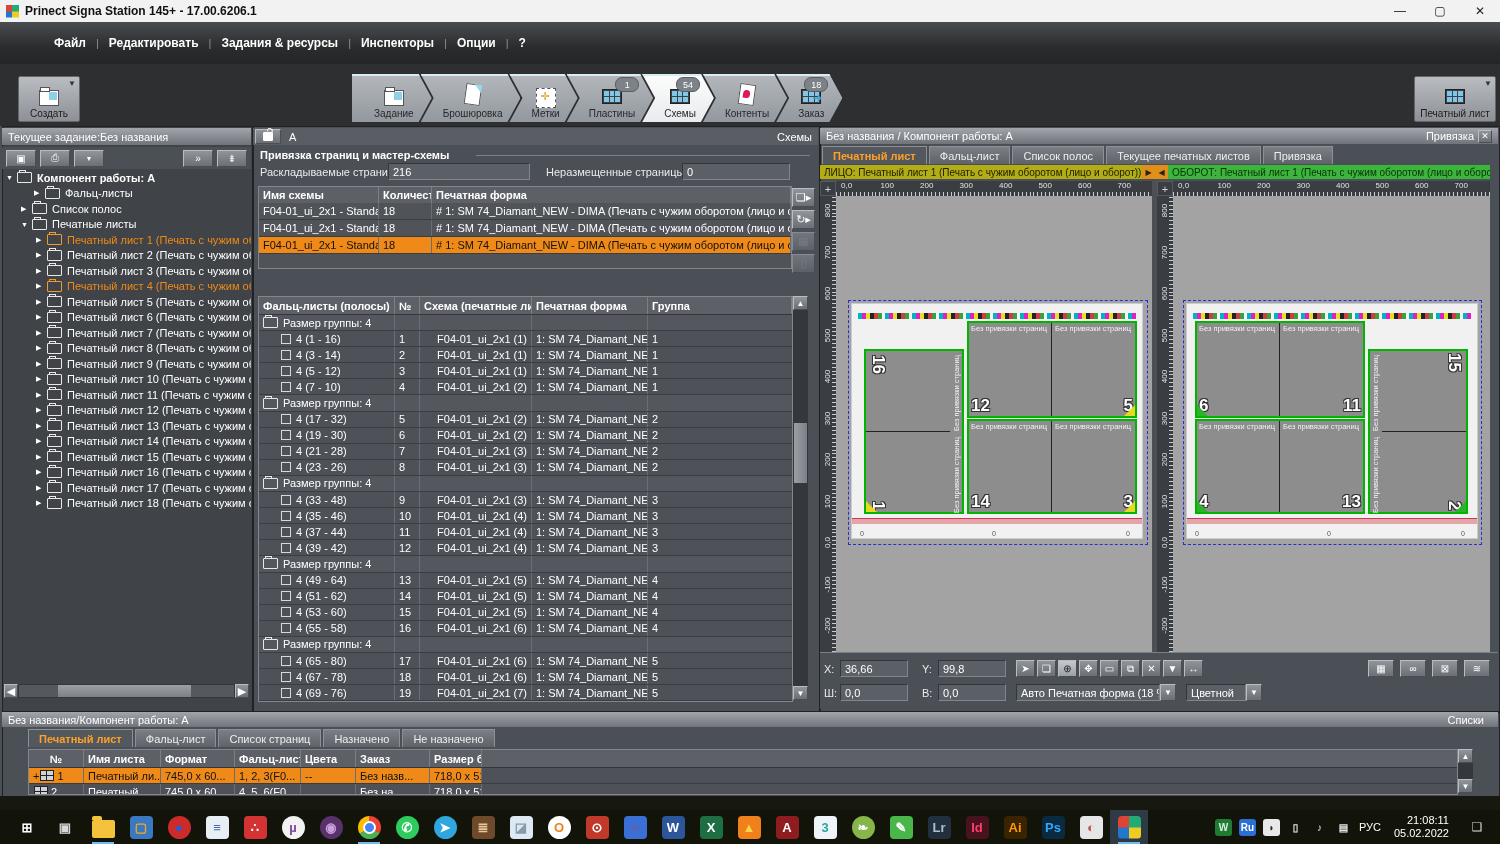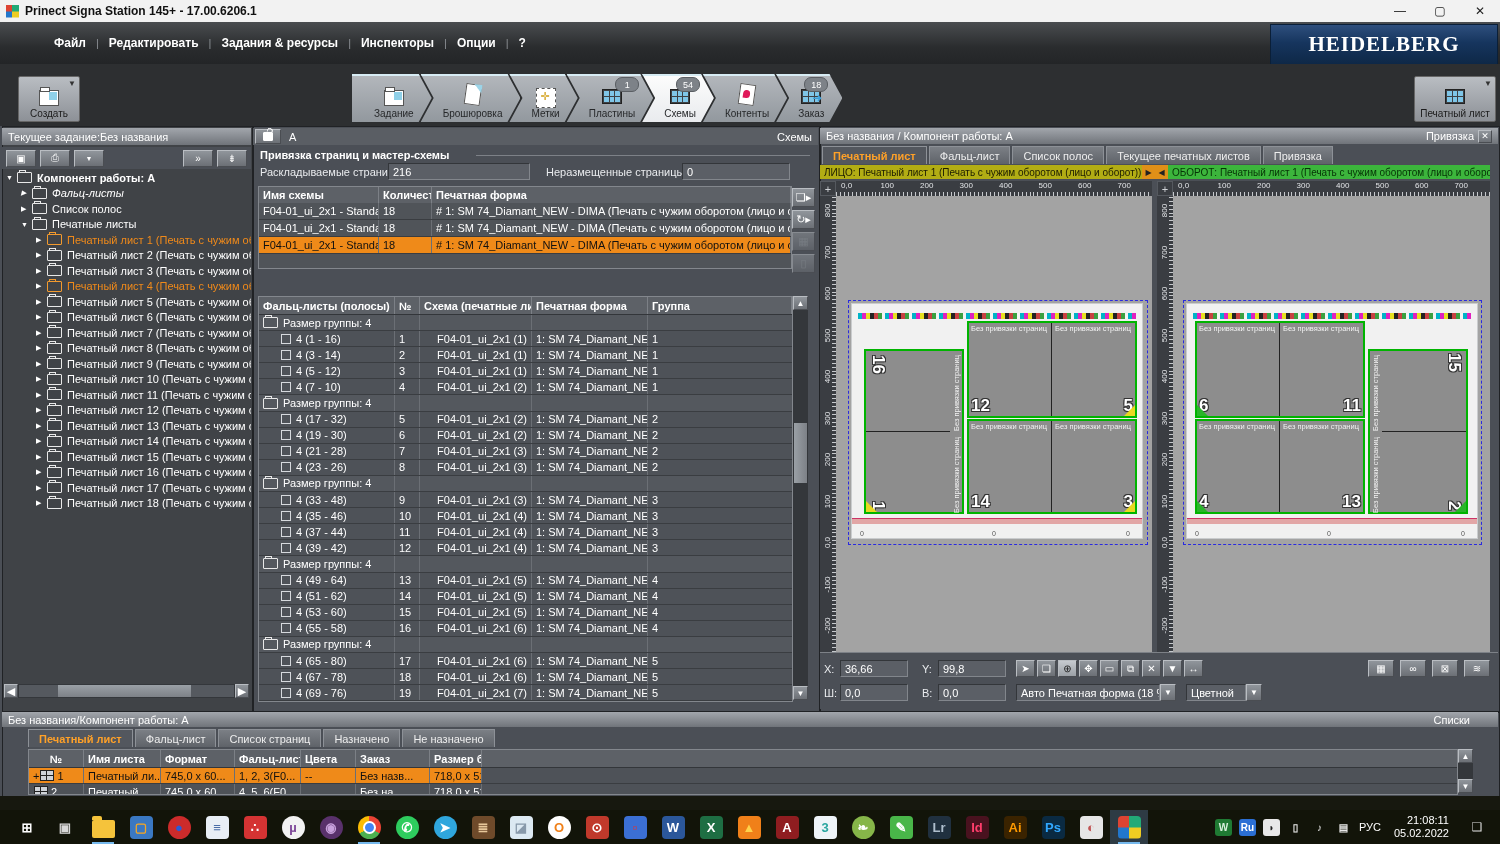--- a/index.html
+++ b/index.html
@@ -230,23 +230,20 @@
       <span class="menu-item">Редактировать</span>
       <span class="menu-sep">|</span>
       <span class="menu-item">Задания &amp; ресурсы</span>
       <span class="menu-sep">|</span>
       <span class="menu-item">Инспекторы</span>
       <span class="menu-sep">|</span>
       <span class="menu-item">Опции</span>
       <span class="menu-sep">|</span>
       <span class="menu-item">?</span>
     </div>
-  <div class="abs" id="brand">
-    <span>HEIDELBERG</span>
-  </div>
 
   <div class="abs" id="toolbar">
     <div class="big-btn" style="left:18px;">
       <span class="caret">▼</span>
       <div class="step-ic">
           <div class="ic-folder2"></div>
         </div>
       <span>Создать</span>
     </div>
     <div id="wf-steps">
@@ -344,21 +341,21 @@
     <div class="spacer"></div>
     <div class="sbtn">»</div>
     <div class="sbtn">⇟</div>
   </div>
   <div class="abs" id="tree">
       <div class="tree-item" style="padding-left: 4px; font-weight: bold;">
         <span class="tree-arrow">▼</span>
         <span class="fold-ic"></span>
         <span>Компонент работы: А</span>
       </div>
-      <div class="tree-item" style="padding-left: 19px; font-style: italic;">
+      <div class="tree-item" style="padding-left: 32px;">
         <span class="tree-arrow">▶</span>
         <span class="fold-ic"></span>
         <span>Фальц-листы</span>
       </div>
       <div class="tree-item" style="padding-left: 19px;">
         <span class="tree-arrow">▶</span>
         <span class="fold-ic"></span>
         <span>Список полос</span>
       </div>
       <div class="tree-item" style="padding-left: 19px;">
@@ -967,21 +964,21 @@
         <div class="sbtn tool-btn" style="left: 548px; top: 7px; width: 26px;">▦</div>
         <div class="sbtn tool-btn" style="left: 580px; top: 7px; width: 26px;">∞</div>
         <div class="sbtn tool-btn" style="left: 612px; top: 7px; width: 26px;">⊠</div>
         <div class="sbtn tool-btn" style="left: 644px; top: 7px; width: 26px;">≋</div>
       </div>
   </div>
 
   <div class="abs" id="bp"></div>
   <div class="abs panel-hdr" id="bp-hdr">
     <span>Без названия/Компонент работы: А</span>
-    <span style="margin-left:auto;margin-right:22px;">Списки</span>
+    <span style="margin-left:auto;margin-right:8px;">Списки</span>
   </div>
   <div class="abs" id="bp-tabs">
       <div class="tab active">Печатный лист</div>
       <div class="tab">Фальц-лист</div>
       <div class="tab">Список страниц</div>
       <div class="tab">Назначено</div>
       <div class="tab">Не назначено</div>
     </div>
   <div class="abs" id="bp-table">
     <div id="bp-head">

